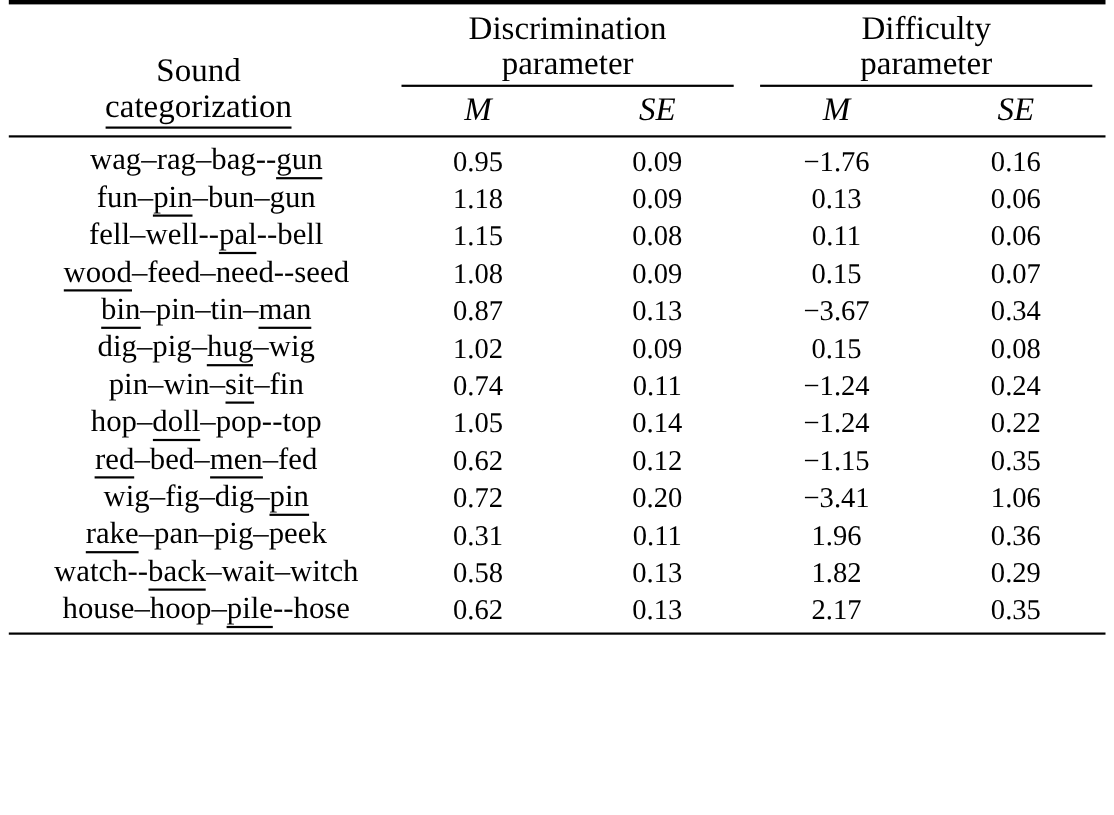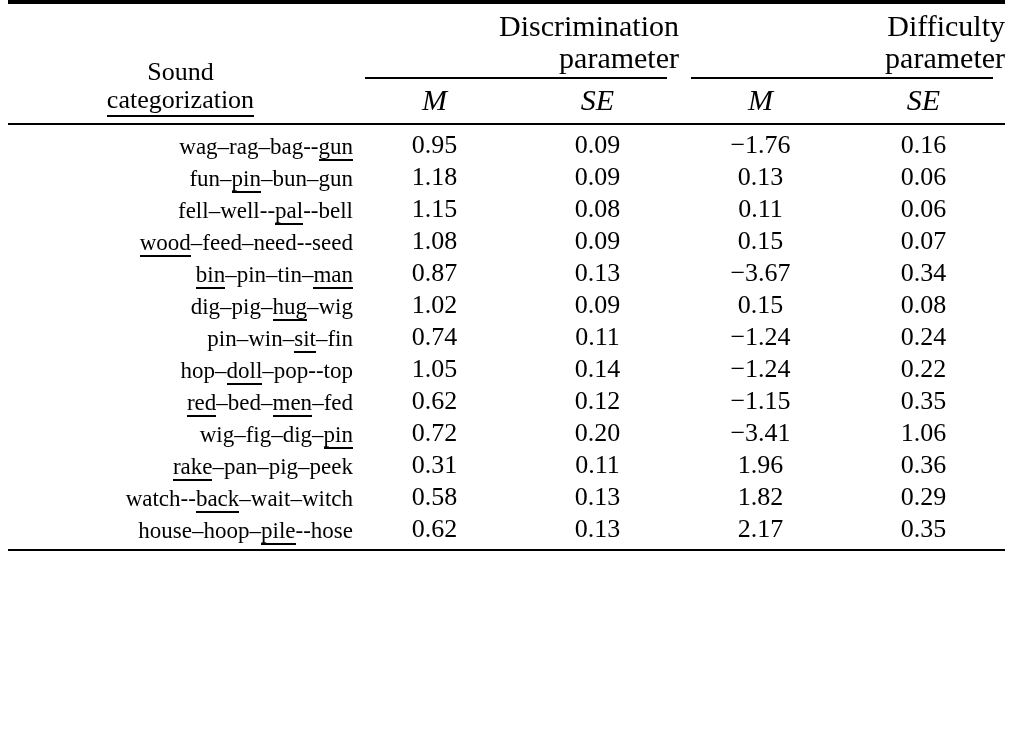--- a/index.html
+++ b/index.html
@@ -47,54 +47,54 @@
   }
   th, td {
     padding: 0;
     font-weight: normal;
     vertical-align: bottom;
   }
   .col-label { width: 345px; }
   .col-num { width: 163px; }
 
   .grp-head {
-    text-align: right;
+    text-align: center;
     font-size: 30px;
     line-height: 1.08;
     padding-bottom: 2px;
   }
   .grp-underline td, .grp-underline th {
     height: 2px;
   }
   .grp-rule-inner {
     border-top: 2px solid #000;
     margin: 0 12px 0 12px;
     height: 0;
   }
   .sub-head {
     text-align: center;
     font-size: 30px;
     font-style: italic;
     padding: 4px 0 6px 0;
   }
   .row-label-head {
     text-align: center;
-    font-size: 26px;
+    font-size: 30px;
     line-height: 1.08;
     padding-bottom: 6px;
     vertical-align: bottom;
   }
   .label-underline {
     border-bottom: 2px solid #000;
     display: inline-block;
     padding-bottom: 1px;
   }
   td.label {
-    font-size: 23px;
-    text-align: right;
+    font-size: 28px;
+    text-align: center;
     padding: 1px 0 1px 14px;
     white-space: nowrap;
     letter-spacing: 0px;
   }
   td.num {
     font-size: 26px;
     text-align: center;
     padding: 1px 0;
     font-family: "Liberation Serif", "DejaVu Serif", serif;
   }

